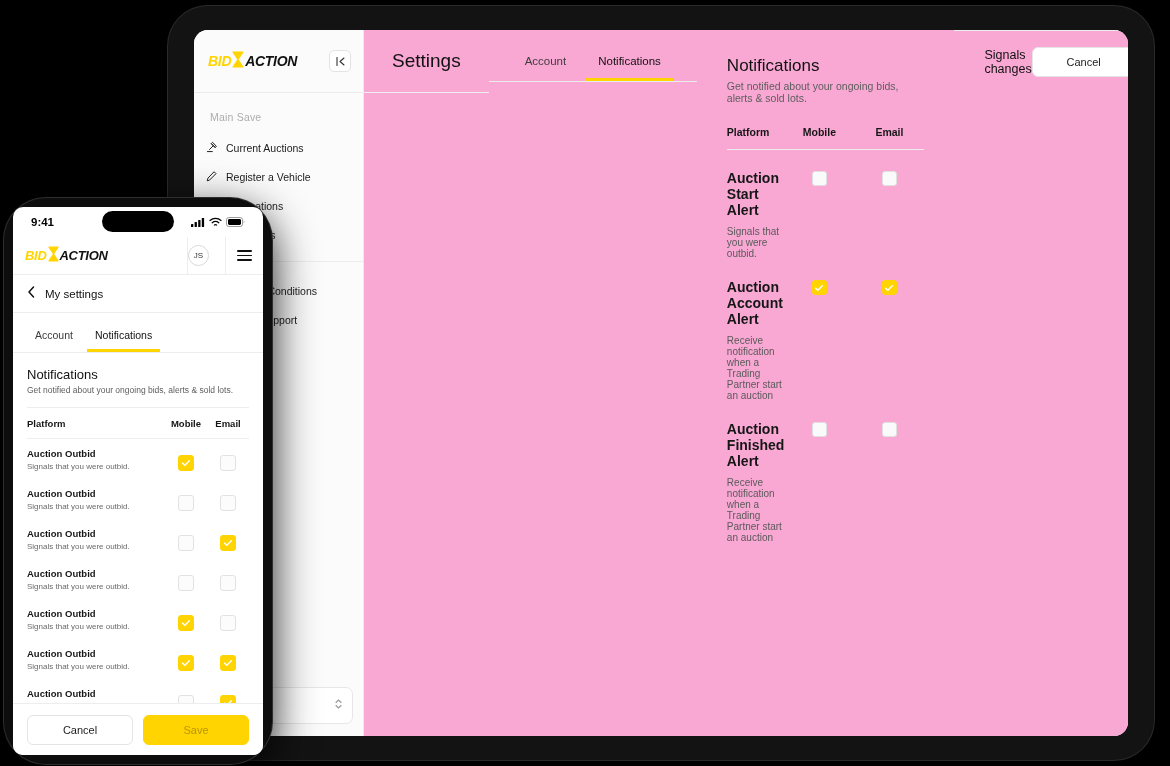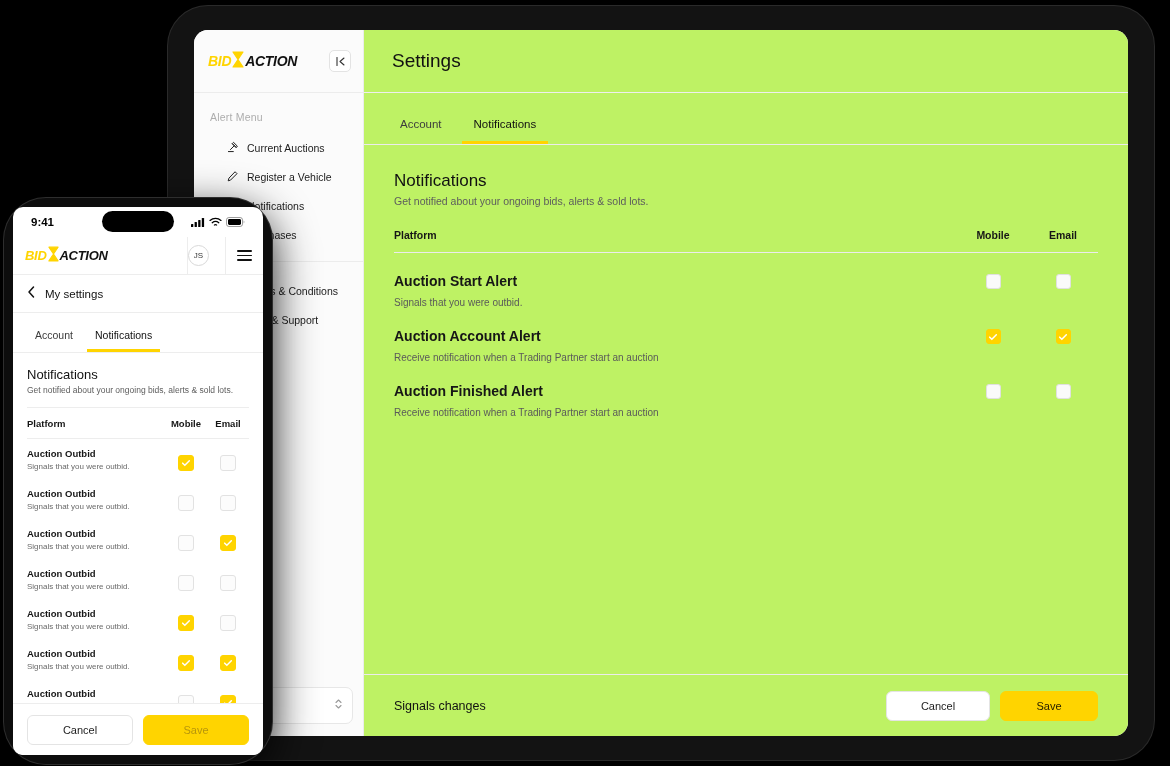--- a/index.html
+++ b/index.html
@@ -48,39 +48,39 @@
     background: #fff;
     display: flex; align-items: center; justify-content: center;
     font-size: 10px; color: #333; line-height: 1;
   }
   .side-scroll { flex: 1; padding-top: 18px; overflow: hidden; }
   .side-group-label {
     font-size: 10.5px; color: #adadad; padding: 0 0 10px 16px; letter-spacing: .2px;
   }
   .side-item {
     display: flex; align-items: center; gap: 8px;
-    padding: 8px 10px 8px 32px;
+    padding: 8px 10px 8px 11px;
     font-size: 10.5px; color: #1b1b1b;
     white-space: nowrap;
   }
   .side-ico { width: 13px; height: 13px; flex: 0 0 13px; color: #1b1b1b; }
   .side-ico svg { display:block; width:13px; height:13px; }
   .side-sep { height: 1px; background: #ececec; margin: 12px 0 14px; }
   .side-user {
     margin: 0 10px 12px; padding: 7px 9px;
     border: 1px solid #e7e7e7; border-radius: 7px;
     display: flex; align-items: center; justify-content: space-between;
     background: #fff;
   }
   .side-user-name { font-size: 10px; font-weight: bold; color: #161616; }
   .side-user-sub { font-size: 8px; color: #9b9b9b; margin-top: 1px; }
   .chev-updown { font-size: 8px; color: #9a9a9a; line-height: 1.05; text-align:center; }
 
   
-  #tab-main { flex: 1; display: flex; flex-direction: column; background: #bef264; min-width: 0; }
+  #tab-main { flex: 1; display: flex; flex-direction: row; background: #f9a8d4; min-width: 0; }
   .tab-topbar {
     height: 63px; display: flex; align-items: center;
     padding: 0 28px; border-bottom: 1px solid #efefef;
   }
   .tab-title { font-size: 19px; color: #111; font-weight: normal; }
   .tab-tabs {
     display: flex; gap: 8px; padding: 0 24px;
     border-bottom: 1px solid #ececec; height: 52px; align-items: flex-end;
   }
   .tab-tab {
@@ -235,21 +235,21 @@
           </div>
           <div class="collapse-btn">
             <svg width="11" height="11" viewBox="0 0 11 11">
               <path d="M2 1.5 V9.5" stroke="#333" stroke-width="1.1" stroke-linecap="round"></path>
               <path d="M9 2 L5 5.5 L9 9" stroke="#333" stroke-width="1.1" fill="none" stroke-linecap="round" stroke-linejoin="round"></path>
             </svg>
           </div>
         </div>
 
         <div class="side-scroll">
-          <div class="side-group-label">Alert Menu</div>
+          <div class="side-group-label">Main Save</div>
 
           <div class="side-item">
             <span class="side-ico">
               <svg viewBox="0 0 16 16" fill="none" stroke="#1b1b1b" stroke-width="1.2" stroke-linecap="round" stroke-linejoin="round">
                 <path d="M3 13h6"></path>
                   <path d="M5.5 10.5L10 6"></path>
                   <path d="M8 3.5l4.5 4.5"></path>
                   <path d="M9.6 2l4.4 4.4-1.6 1.6L8 3.6z"></path>
               </svg>
             </span>

